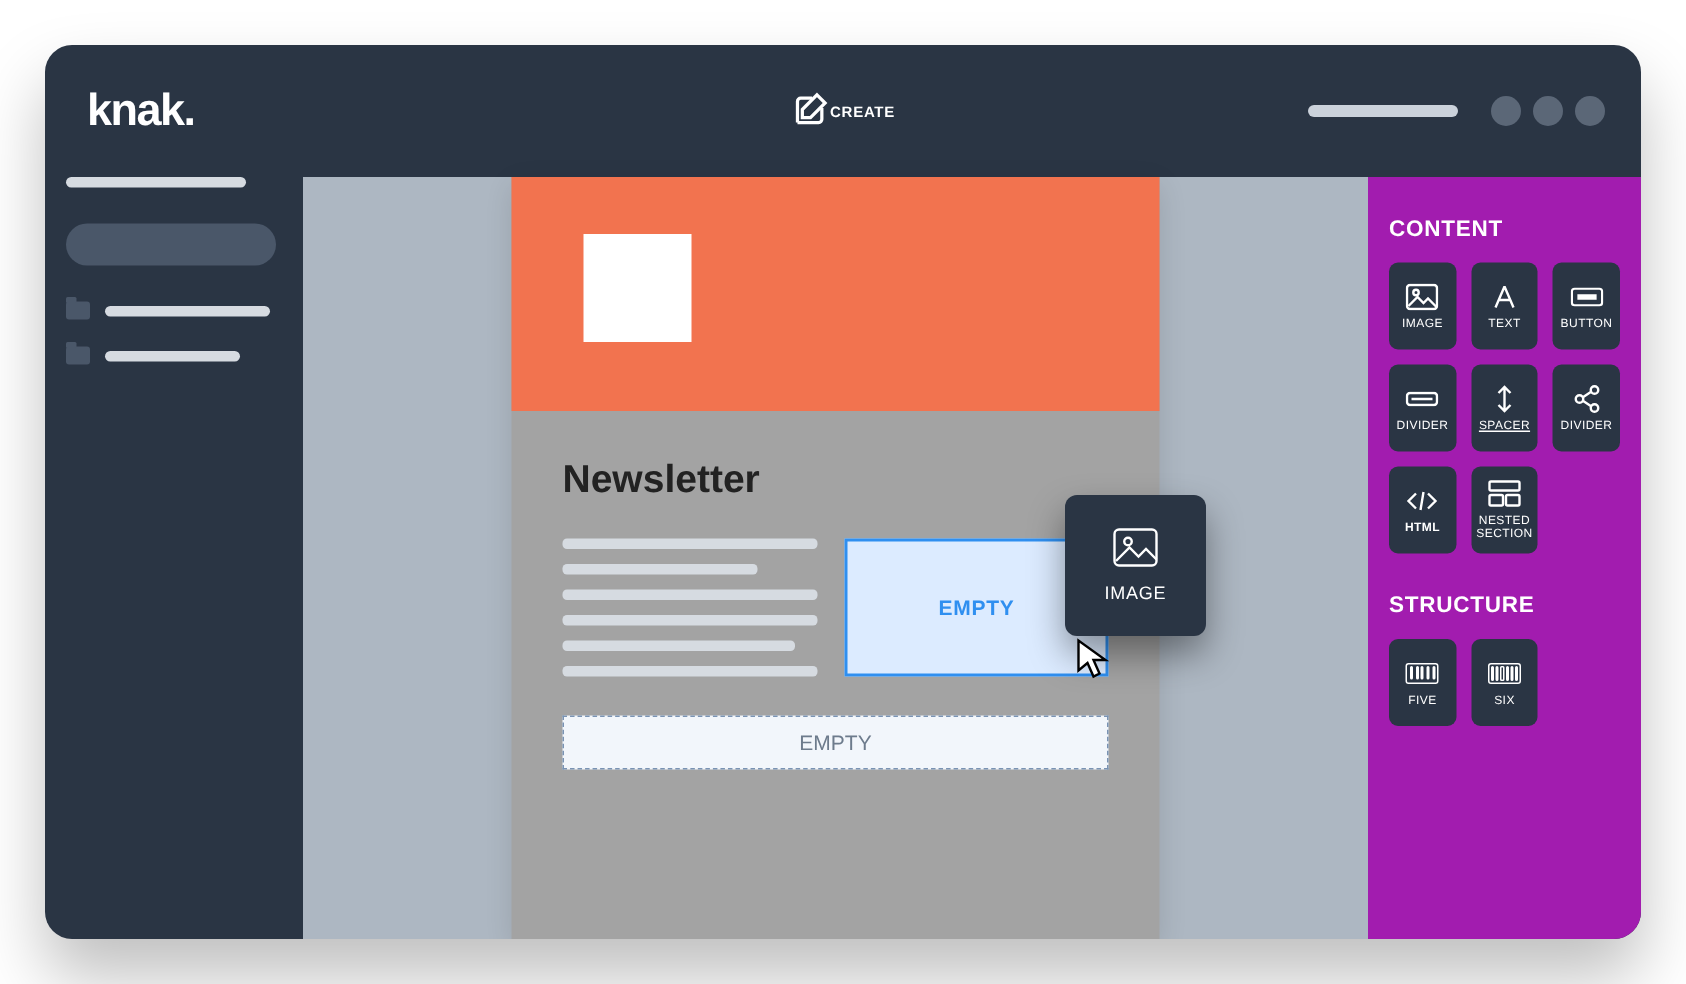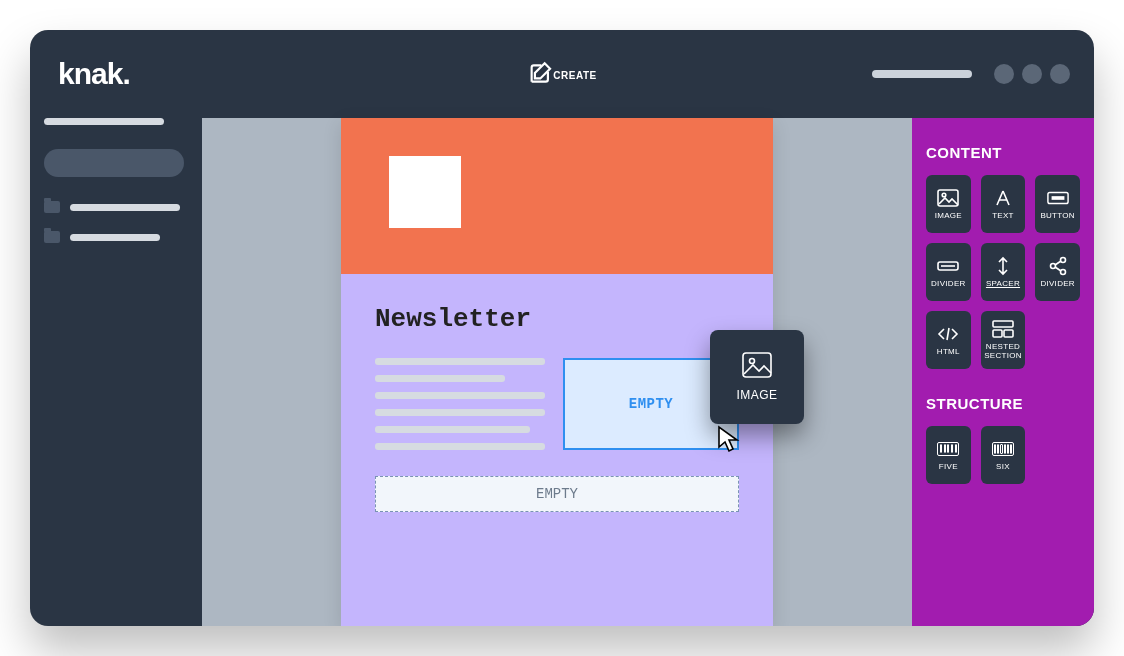--- a/index.html
+++ b/index.html
@@ -73,23 +73,22 @@
 .canvas-area {
   flex: 1;
   background: #adb7c2;
   display: flex;
   justify-content: center;
   padding-top: 0;
   position: relative;
 }
 .email {
   width: 432px;
-  background: #c4b5fd;
+  background: #a3a3a3;
   box-shadow: 0 6px 18px rgba(0,0,0,.12);
-  font-family: Liberation Mono, monospace;
 }
 .email-header {
   height: 156px;
   background: #f2734f;
   padding: 38px 48px;
 }
 .email-logo { width: 72px; height: 72px; background: #fff; }
 .email-body { padding: 30px 34px 40px; }
 .email-title { font-size: 26px; font-weight: 800; margin-bottom: 24px; color: #222; }
 .columns { display: flex; gap: 18px; margin-bottom: 16px; }
@@ -308,21 +307,21 @@
               </svg>
             </div>
             <span style="white-space: pre;">DIVIDER</span>
           </div>
           <div class="tile">
             <div class="ic">
               <svg width="22" height="16" viewBox="0 0 22 16">
                 <path d="M7 3 L2 8 L7 13 M15 3 L20 8 L15 13 M12 2 L10 14"></path>
               </svg>
             </div>
-            <span style="white-space: pre;">HTML</span>
+            <span style="white-space: pre; font-weight: bold;">HTML</span>
           </div>
           <div class="tile">
             <div class="ic">
               <svg width="22" height="18" viewBox="0 0 22 18">
                 <rect x="1" y="1" width="20" height="6" rx="1"></rect>
                 <rect x="1" y="10" width="9" height="7" rx="1"></rect>
                 <rect x="12" y="10" width="9" height="7" rx="1"></rect>
               </svg>
             </div>
             <span style="white-space: pre;">NESTED

